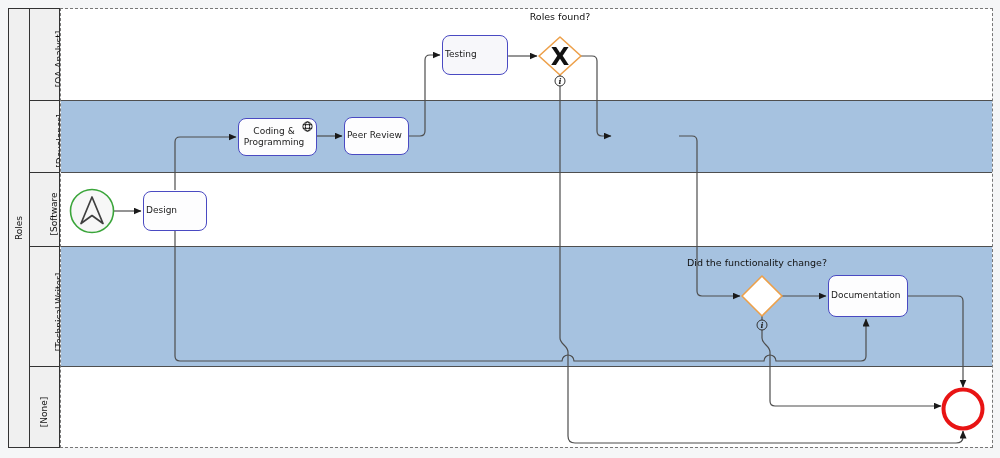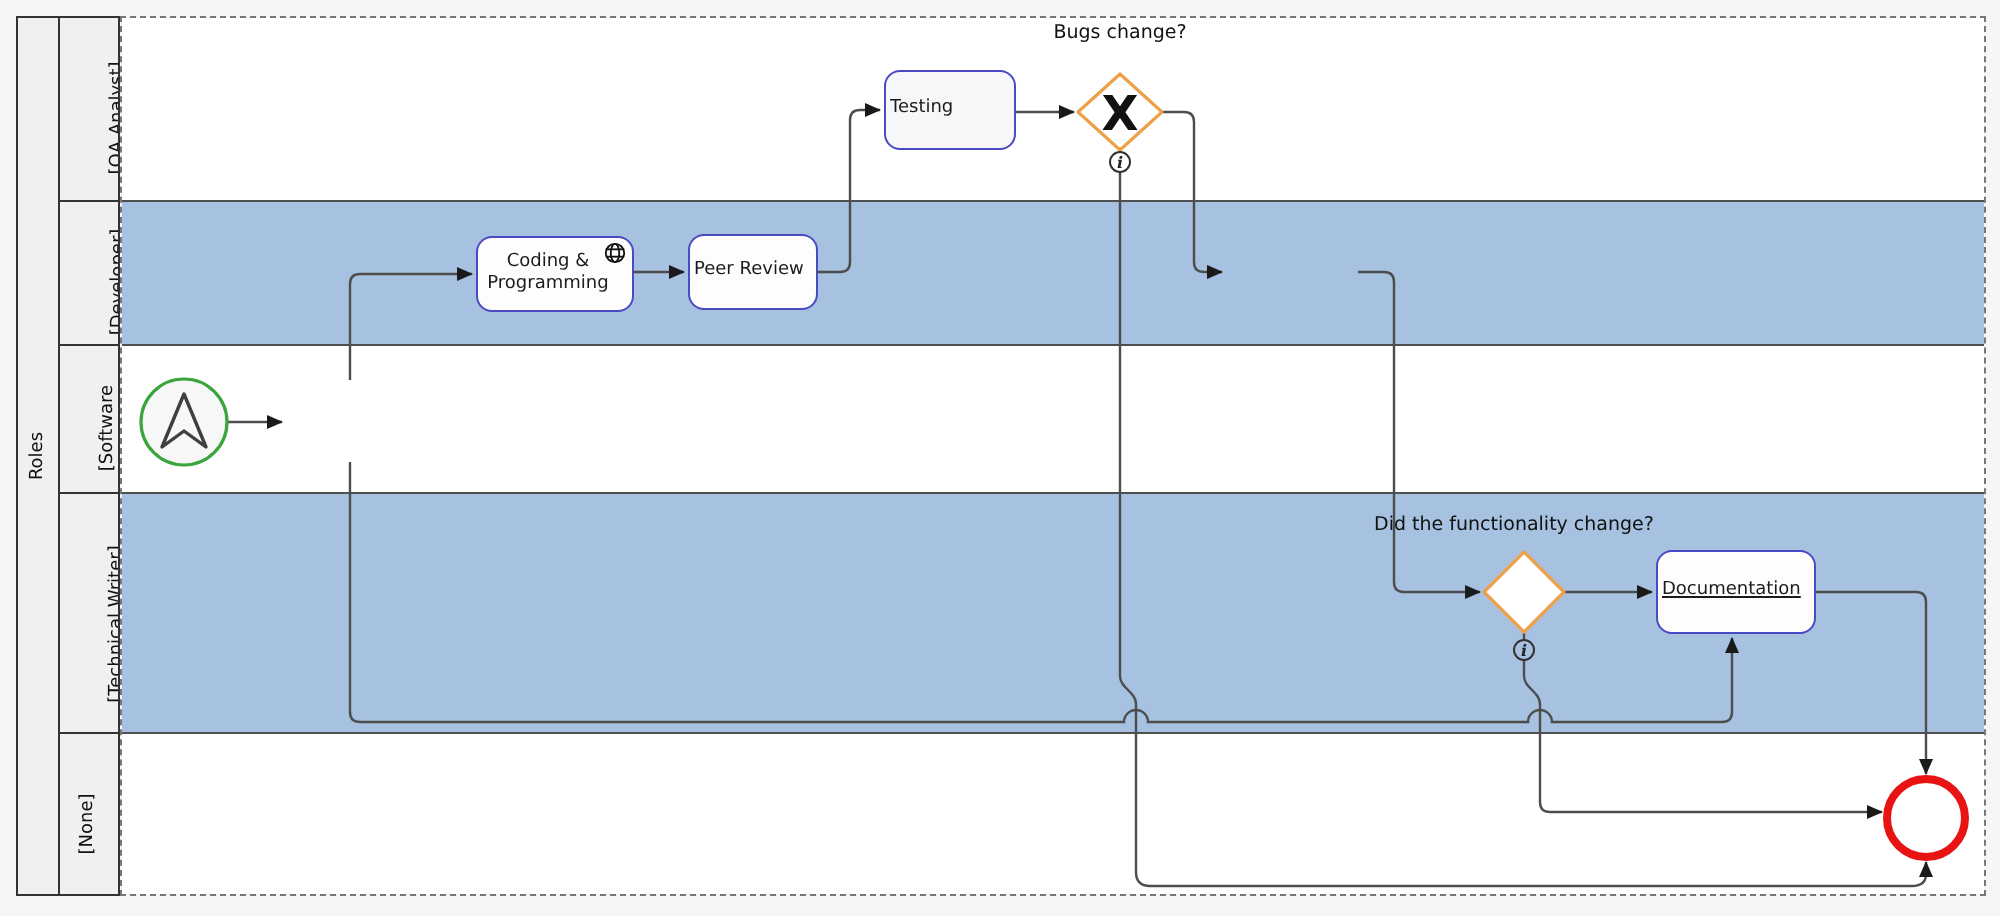--- a/index.html
+++ b/index.html
@@ -48,21 +48,21 @@
   .globe{stroke:#111;fill:none;stroke-width:1px;}
   
   .node{position:absolute;z-index:3;box-sizing:border-box;background:var(--node-fill);
         border:1.3px solid var(--node-border);border-radius:8px;display:flex;align-items:center;
         justify-content:flex-start;text-align:center;font-size:9px;padding:2px;line-height:1.25;}
   #design{left:143px;top:191px;width:64px;height:40px;}
   #coding{left:238px;top:118px;width:79px;height:38px;}
   #peer{left:344px;top:117px;width:65px;height:38px;}
   #testing{left:442px;top:35px;width:66px;height:40px;background:#f7f7fa;}
   #debugging{left:613px;top:117px;width:66px;height:38px;}
-  #documentation{left:828px;top:275px;width:80px;height:42px;text-decoration:underline;}
+  #documentation{left:828px;top:275px;width:80px;height:42px;}
   .corner-icon{position:absolute;top:2px;right:3px;width:11px;height:11px;}
   
   .caption{position:absolute;z-index:3;font-size:9.5px;text-align:center;color:#111;}
   #caption-bugs{left:505px;top:11px;width:110px;}
   #caption-func{left:680px;top:257px;width:154px;}
 </style>
 </head>
 <body>
 
 <div class="canvas">
@@ -135,20 +135,23 @@
       <polygon class="gw" points="762,276 782,296 762,316 742,296"></polygon>
     </g>
     <g>
       <circle class="info-circ on-blue" cx="762" cy="325" r="5"></circle>
       <text class="info-i" x="762" y="328">i</text>
     </g>
 
     <circle class="end-circ" cx="963" cy="409" r="19.5"></circle>
   </svg>
 
+  <div class="node" id="design">
+    <span>Design</span>
+  </div>
 
   <div class="node" id="peer">
     <span>Peer Review</span>
   </div>
 
   <div class="node" id="coding">
     <span style="max-width:66px;">Coding &amp; Programming</span>
     <svg class="corner-icon" viewBox="0 0 12 12">
       <circle class="globe" cx="6" cy="6" r="5"></circle>
       <ellipse class="globe" cx="6" cy="6" rx="2.3" ry="5"></ellipse>
@@ -159,16 +162,16 @@
 
   <div class="node" id="testing">
     <span>Testing</span>
   </div>
 
 
   <div class="node" id="documentation">
     <span>Documentation</span>
   </div>
 
-  <div class="caption" id="caption-bugs">Bugs change?</div>
+  <div class="caption" id="caption-bugs">Roles found?</div>
   <div class="caption" id="caption-func">Did the functionality change?</div>
 
 </div>
 
 </body></html>

